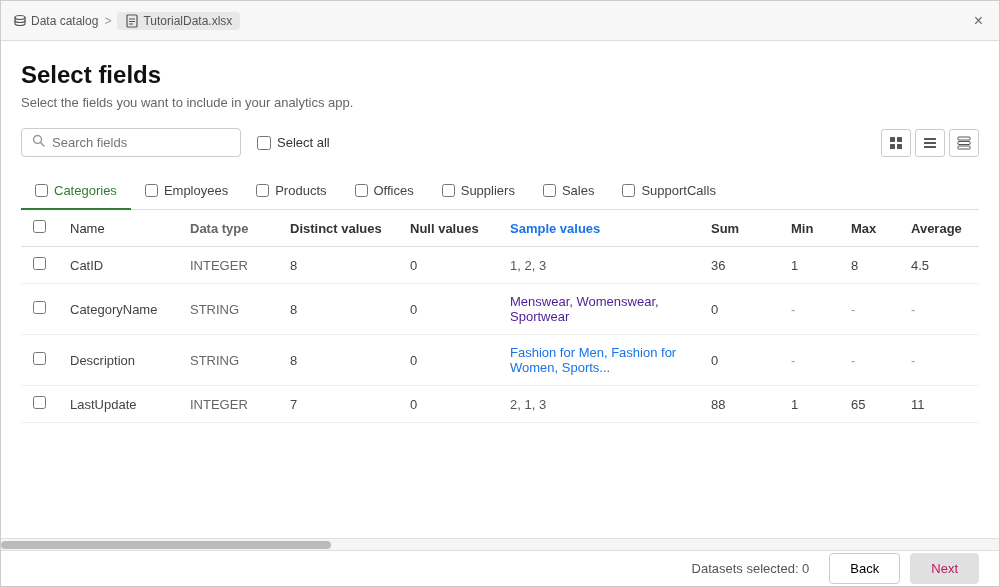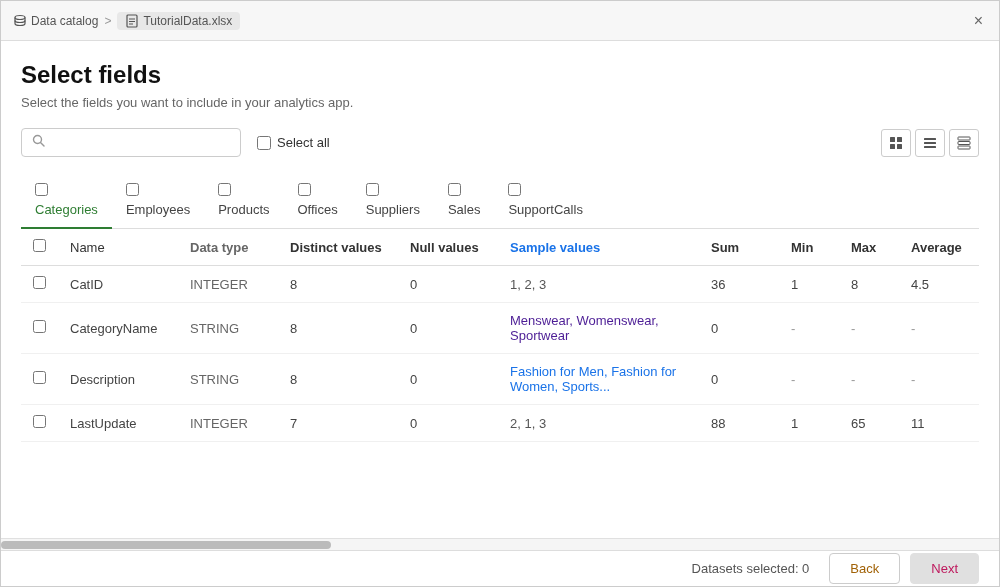--- a/index.html
+++ b/index.html
@@ -27,21 +27,21 @@
     .search-box { display: flex; align-items: center; border: 1px solid #ccc; border-radius: 4px; padding: 5px 10px; width: 220px; gap: 6px; background: #fff; }
     .search-box input { border: none; outline: none; font-size: 13px; color: #555; width: 100%; background: transparent; }
     .search-icon { color: #999; font-size: 14px; }
     .select-all { display: flex; align-items: center; gap: 6px; cursor: pointer; }
     .select-all input[type="checkbox"] { width: 14px; height: 14px; cursor: pointer; accent-color: #2e7d32; }
     .view-icons { margin-left: auto; display: flex; gap: 4px; }
     .view-btn { width: 30px; height: 28px; display: flex; align-items: center; justify-content: center; border: 1px solid #ccc; border-radius: 3px; cursor: pointer; background: #fff; color: #555; }
 
     
     .tabs { display: flex; align-items: center; border-bottom: 1px solid #ddd; margin-bottom: 0; flex-shrink: 0; }
-    .tab { display: flex; align-items: flex-start; gap: 6px; padding: 10px 14px; cursor: pointer; font-size: 13px; color: #444; border-bottom: 2px solid transparent; margin-bottom: -1px; white-space: nowrap; flex-direction: column; }
+    .tab { display: flex; align-items: center; gap: 6px; padding: 10px 14px; cursor: pointer; font-size: 13px; color: #444; border-bottom: 2px solid transparent; margin-bottom: -1px; white-space: nowrap; }
     .tab.active { color: #2e7d32; border-bottom: 2px solid #2e7d32; font-weight: 500; }
     .tab input[type="checkbox"] { width: 13px; height: 13px; accent-color: #2e7d32; }
 
     
     .table-container { flex: 1; overflow: auto; margin: 0 -20px; padding: 0 20px; }
     table { width: 100%; border-collapse: collapse; font-size: 13px; }
     thead tr { border-bottom: 1px solid #ddd; }
     thead th { padding: 10px 12px; text-align: left; font-weight: 600; color: #333; white-space: nowrap; background: #fff; }
     tbody tr { border-bottom: 1px solid #f0f0f0; }
     tbody td { padding: 10px 12px; color: #444; }
@@ -57,21 +57,21 @@
     .col-avg { min-width: 80px; }
 
     
     .scroll-track { height: 12px; background: #f5f5f5; border-top: 1px solid #e0e0e0; flex-shrink: 0; position: relative; }
     .scroll-thumb { position: absolute; left: 0; top: 2px; width: 330px; height: 8px; background: #bbb; border-radius: 4px; }
 
     
     .footer { height: 36px; border-top: 1px solid #ddd; display: flex; align-items: center; justify-content: flex-end; padding: 0 20px; gap: 10px; flex-shrink: 0; background: #fff; }
     .datasets-label { color: #555; font-size: 13px; margin-right: 10px; }
     .btn { padding: 7px 20px; border-radius: 4px; border: 1px solid #ccc; cursor: pointer; font-size: 13px; font-weight: 500; }
-    .btn-back { background: #fff; color: #a16207; }
+    .btn-back { background: #fff; color: #000000; }
     .btn-next { background: #e0e0e0; color: #be185d; border-color: #e0e0e0; cursor: not-allowed; }
   </style>
 </head>
 <body>
 
 <div class="window">
 
   <div class="titlebar">
     <div class="breadcrumb">
       <div class="breadcrumb-item">
@@ -104,20 +104,21 @@
     <p class="page-subtitle">Select the fields you want to include in your analytics app.</p>
 
     <div class="toolbar">
       <div class="search-box">
         <span class="search-icon">
           <svg width="14" height="14" viewBox="0 0 14 14" fill="none">
             <circle cx="5.5" cy="5.5" r="4" stroke="#999" stroke-width="1.4"></circle>
             <path d="M8.5 8.5L12 12" stroke="#999" stroke-width="1.4" stroke-linecap="round"></path>
           </svg>
         </span>
+        <input type="text" placeholder="Search fields" style="">
       </div>
       <label class="select-all">
         <input type="checkbox" style="">
         <span>Select all</span>
       </label>
       <div class="view-icons">
         <button class="view-btn">
           <svg width="14" height="14" viewBox="0 0 14 14" fill="none">
             <rect x="1" y="1" width="5" height="5" rx="0.5" fill="#555"></rect>
             <rect x="8" y="1" width="5" height="5" rx="0.5" fill="#555"></rect>

